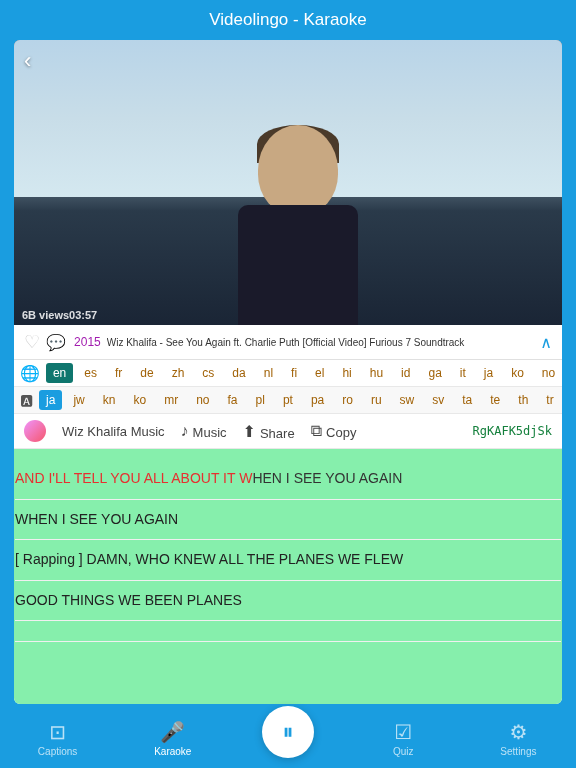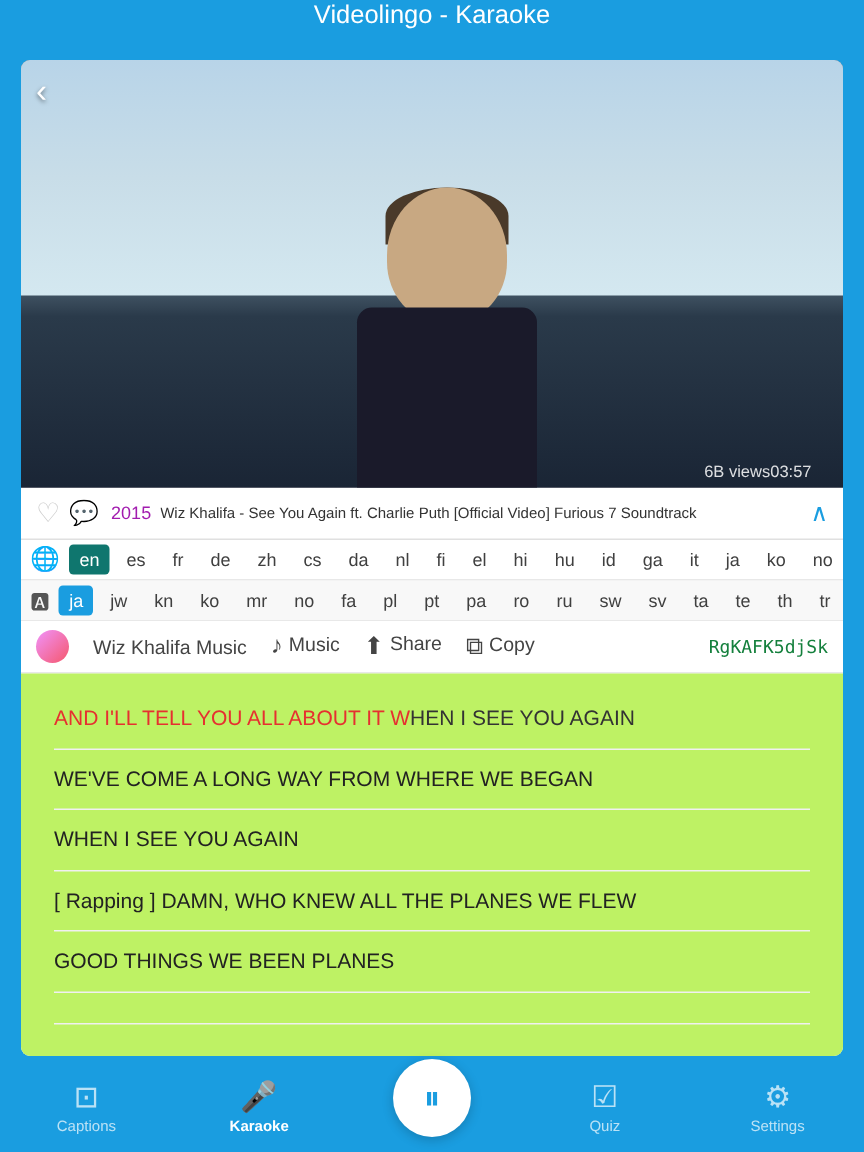--- a/index.html
+++ b/index.html
@@ -13,21 +13,21 @@
       flex-direction: column;
       align-items: center;
     }
 
     
     .title-bar {
       width: 100%;
       height: 40px;
       background-color: #1a9de0;
       display: flex;
-      align-items: flex-start;
+      align-items: center;
       justify-content: center;
     }
     .title-bar span {
       color: white;
       font-size: 17px;
       font-weight: 500;
     }
 
     
     .main-container {
@@ -104,24 +104,25 @@
       color: white;
       font-size: 22px;
       cursor: pointer;
       z-index: 10;
       text-shadow: 0 1px 3px rgba(0,0,0,0.5);
     }
     .video-meta {
       position: absolute;
       bottom: 4px;
       left: 8px;
-      right: 21px;
-      display: flex;
-      justify-content: flex-end;
-      align-items: center;
+      right: 0;
+      display: flex;
+      justify-content: flex-start;
+      align-items: center;
+      font-weight: bold;
     }
     .view-count {
       color: rgba(255,255,255,0.85);
       font-size: 11px;
     }
     .duration {
       color: rgba(255,255,255,0.85);
       font-size: 11px;
     }
 
@@ -158,21 +159,21 @@
       padding: 2px 6px;
       border-bottom: 1px solid #e8e8e8;
       background: white;
       scrollbar-width: none;
     }
     .lang-tabs::-webkit-scrollbar { display: none; }
     .globe-icon { font-size: 16px; color: #555; margin-right: 4px; flex-shrink: 0; }
     .lang-tag {
       padding: 3px 7px;
       font-size: 12px;
-      color: #404040;
+      color: #a16207;
       margin: 1px 2px;
       border-radius: 3px;
       cursor: pointer;
       flex-shrink: 0;
     }
     .lang-tag.active {
       background: #0f766e;
       color: white;
     }
     .lang-tag.active-ja {
@@ -197,21 +198,21 @@
     .action-bar {
       display: flex;
       align-items: center;
       padding: 6px 10px;
       border-bottom: 1px solid #e8e8e8;
       background: white;
       gap: 16px;
     }
     .action-btn {
       display: flex;
-      align-items: flex-start;
+      align-items: flex-end;
       gap: 4px;
       font-size: 13px;
       color: #444;
       cursor: pointer;
     }
     .action-icon { font-size: 16px; }
     .copy-code {
       margin-left: auto;
       font-size: 12px;
       color: #15803d;
@@ -222,22 +223,22 @@
       height: 22px;
       border-radius: 50%;
       background: linear-gradient(135deg, #f093fb, #f5576c);
       flex-shrink: 0;
     }
 
     
     .lyrics-container {
       flex: 1;
       overflow-y: auto;
-      padding: 10px 22px;
-      background: #bef264;
+      padding: 10px 1px;
+      background: #86efac;
       scrollbar-width: none;
     }
     .lyrics-container::-webkit-scrollbar { display: none; }
     .lyric-line {
       font-size: 14px;
       color: #222;
       padding: 10px 0;
       border-bottom: 1px solid #f0f0f0;
       line-height: 1.4;
     }
@@ -266,21 +267,21 @@
       display: flex;
       flex-direction: column;
       align-items: center;
       gap: 2px;
       cursor: pointer;
       flex: 1;
     }
     .tab-icon { font-size: 20px; color: rgba(255,255,255,0.7); }
     .tab-label { font-size: 10px; color: rgba(255,255,255,0.7); }
     .tab-item.active .tab-icon { color: white; }
-    .tab-item.active .tab-label { color: white; font-weight: 700; }
+    .tab-item.active .tab-label { color: white; font-weight: 400; }
 
     
     .play-btn-center {
       width: 52px;
       height: 52px;
       border-radius: 50%;
       background: white;
       display: flex;
       align-items: center;
       justify-content: center;
@@ -388,23 +389,20 @@
       <span>Copy</span>
     </div>
     <span class="copy-code">RgKAFK5djSk</span>
   </div>
 
   <div class="lyrics-container">
     <div class="lyric-line active">
       <span class="highlight">AND I'LL TELL YOU ALL ABOUT IT W</span><span class="normal">HEN I SEE YOU AGAIN</span>
     </div>
     <div class="lyric-line">
-      <span>WE'VE COME A LONG WAY FROM WHERE WE BEGAN</span>
-    </div>
-    <div class="lyric-line">
       <span>WHEN I SEE YOU AGAIN</span>
     </div>
     <div class="lyric-line">
       <span>[ Rapping ] DAMN, WHO KNEW ALL THE PLANES WE FLEW</span>
     </div>
     <div class="lyric-line">
       <span>GOOD THINGS WE BEEN PLANES</span>
     </div>
     <div class="lyric-line">
       

